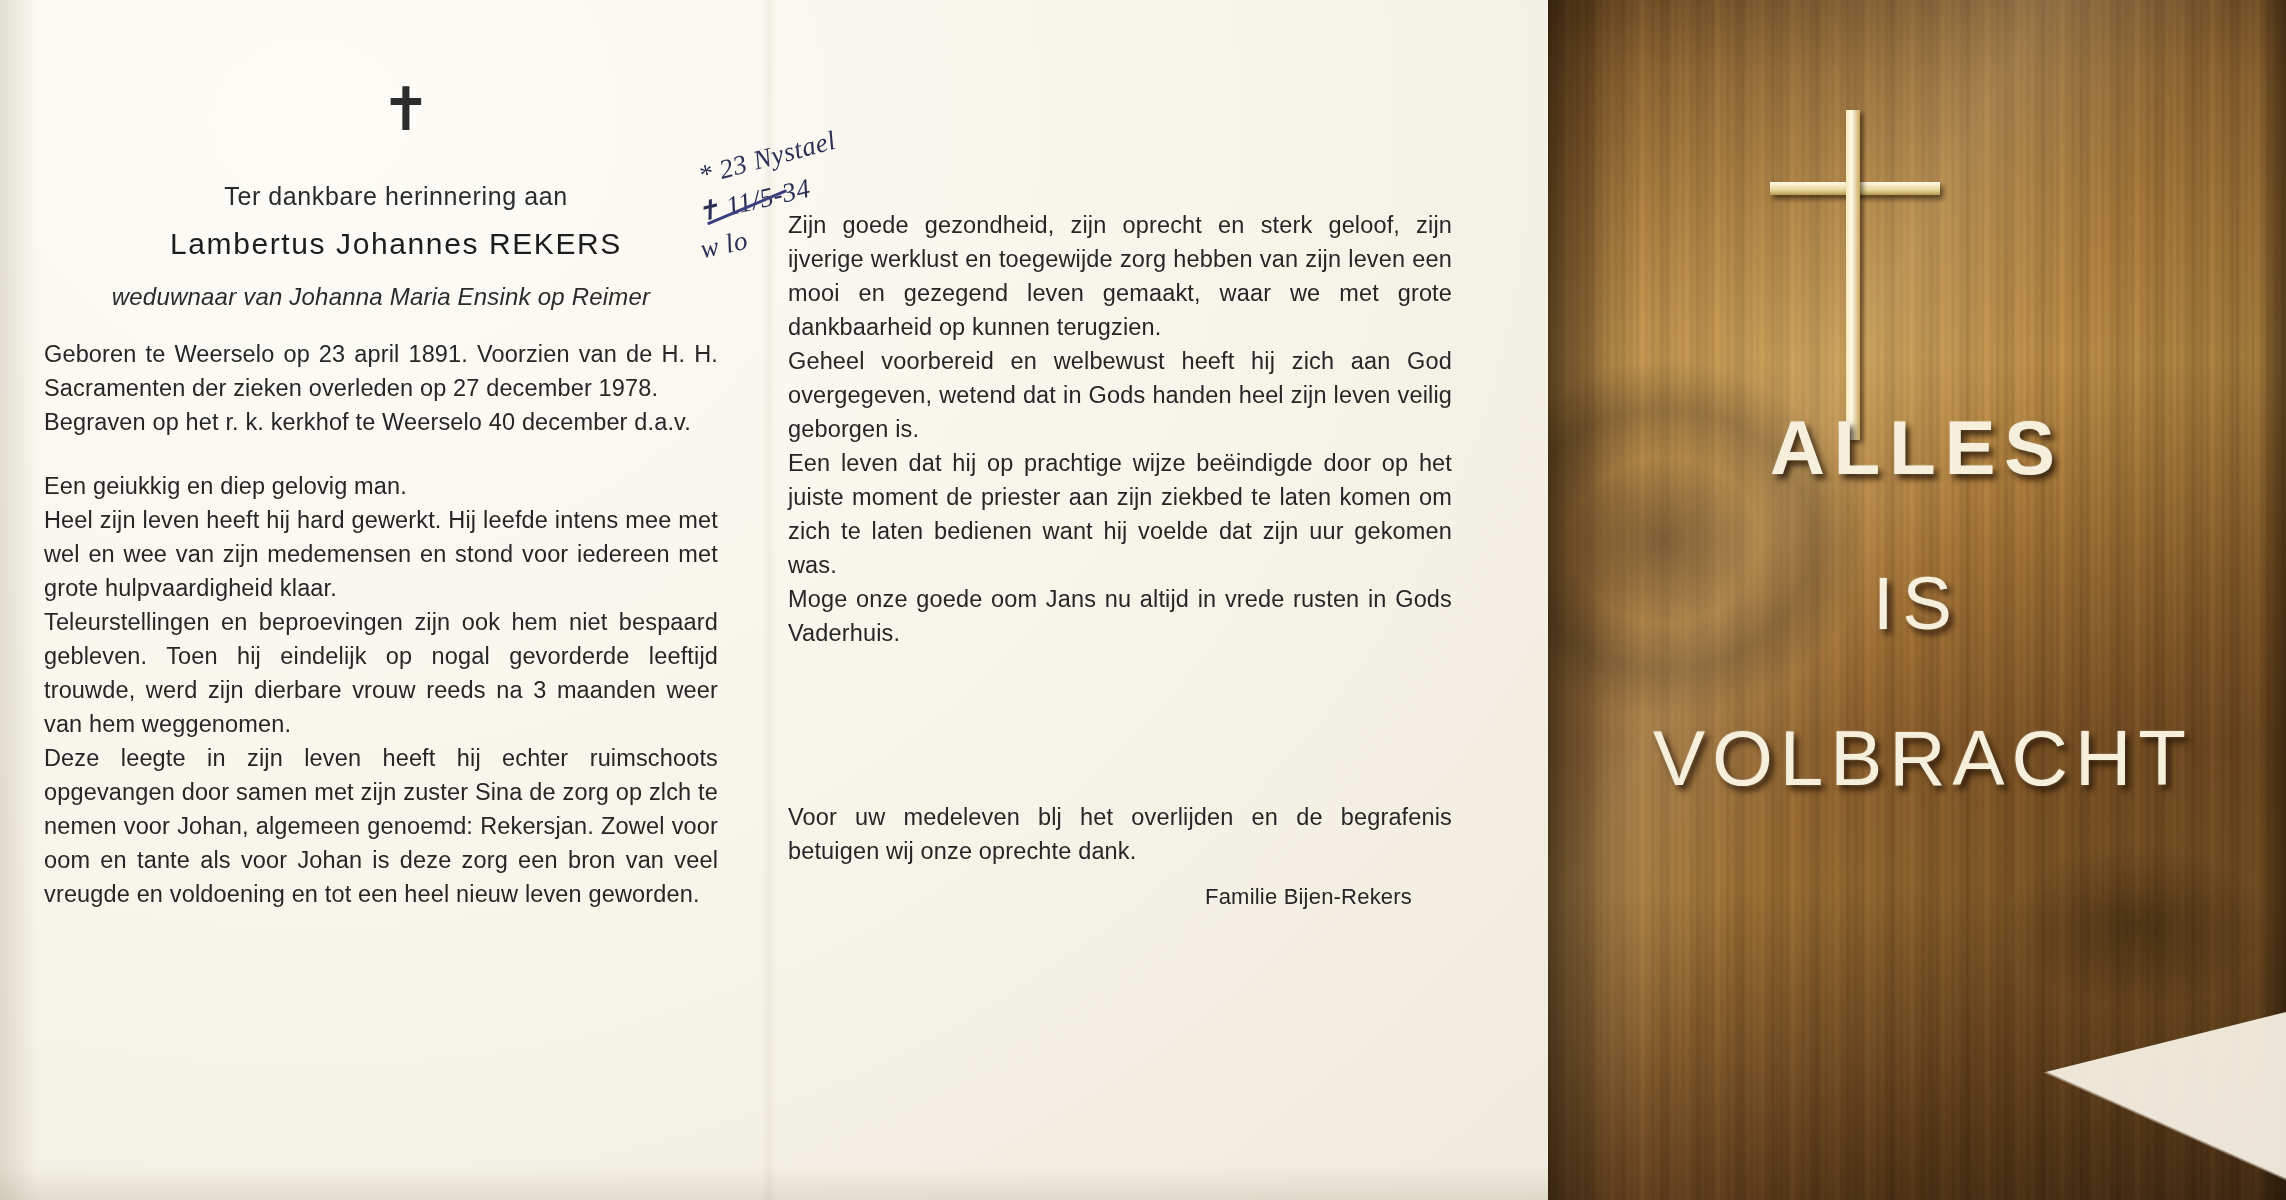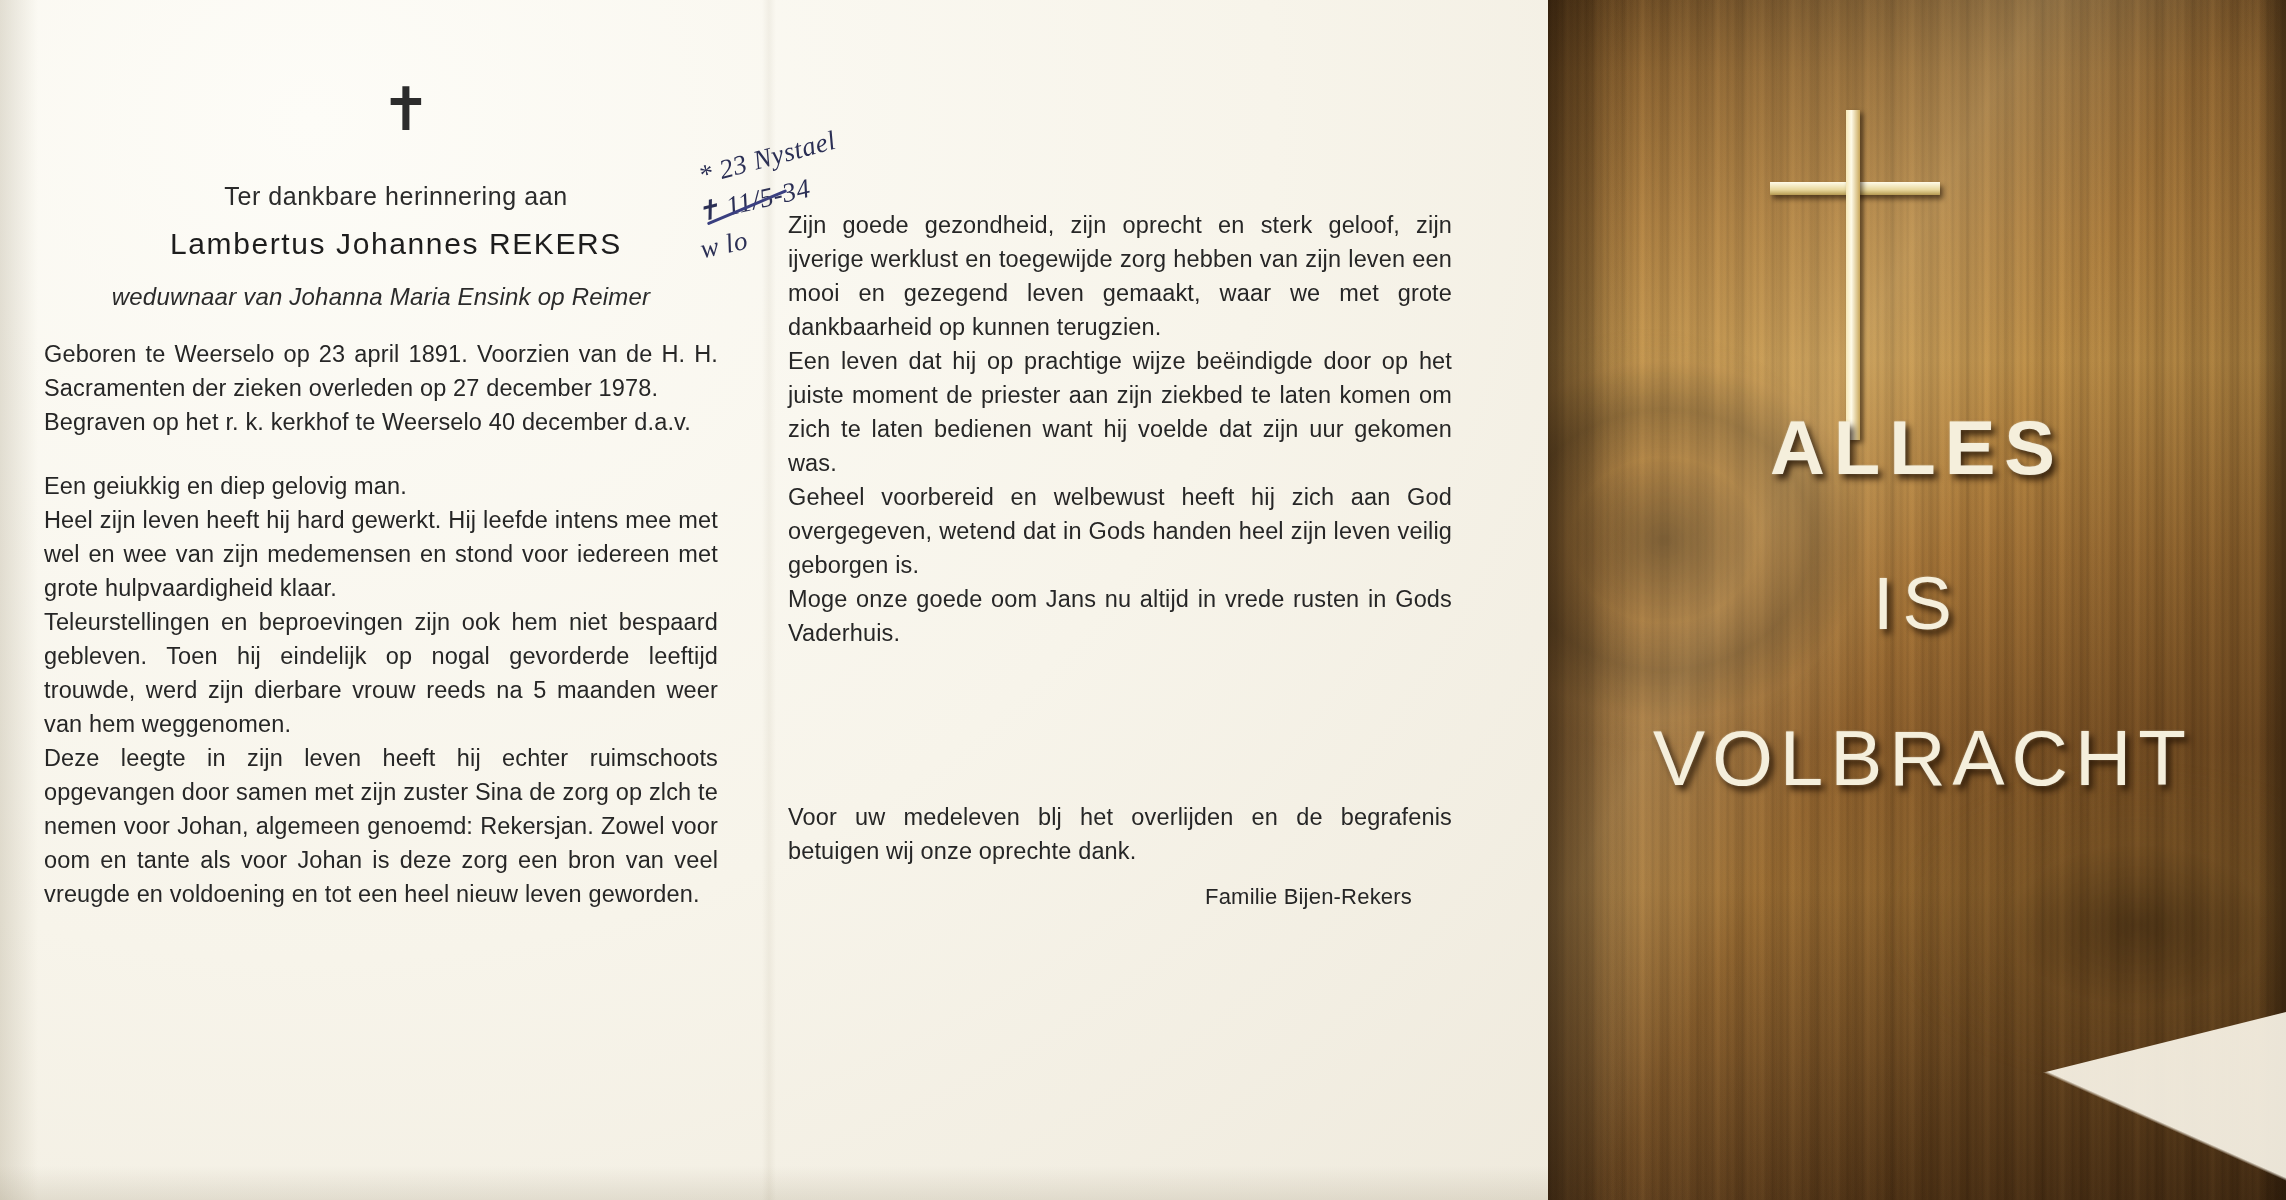--- a/index.html
+++ b/index.html
@@ -318,36 +318,36 @@
       <div class="deceased-name">Lambertus Johannes REKERS</div>
       <div class="subtitle">weduwnaar van Johanna Maria Ensink op Reimer</div>
 
       <p class="body-text">Geboren te Weerselo op 23 april 1891. Voorzien van de H. H. Sacramenten der zieken overleden op 27 december 1978.</p>
       <p class="body-text">Begraven op het r. k. kerkhof te Weerselo 40 december d.a.v.</p>
 
       <div class="gap"></div>
 
       <p class="body-text">Een geiukkig en diep gelovig man.</p>
       <p class="body-text">Heel zijn leven heeft hij hard gewerkt. Hij leefde intens mee met wel en wee van zijn medemensen en stond voor iedereen met grote hulpvaardigheid klaar.</p>
-      <p class="body-text">Teleurstellingen en beproevingen zijn ook hem niet bespaard gebleven. Toen hij eindelijk op nogal gevorderde leeftijd trouwde, werd zijn dierbare vrouw reeds na 5 maanden weer van hem weggenomen.</p>
+      <p class="body-text">Teleurstellingen en beproevingen zijn ook hem niet bespaard gebleven. Toen hij eindelijk op nogal gevorderde leeftijd trouwde, werd zijn dierbare vrouw reeds na 3 maanden weer van hem weggenomen.</p>
       <p class="body-text">Deze leegte in zijn leven heeft hij echter ruimschoots opgevangen door samen met zijn zuster Sina de zorg op zlch te nemen voor Johan, algemeen genoemd: Rekersjan. Zowel voor oom en tante als voor Johan is deze zorg een bron van veel vreugde en voldoening en tot een heel nieuw leven geworden.</p>
     </div>
 
     <div class="handwriting">
       <div class="hw-line hw-1">* 23 Nystael</div>
       <div class="hw-line hw-2">✝ 11/5-34</div>
       <div class="hw-line hw-3">w lo</div>
       <div class="hw-strike"></div>
     </div>
 
     <div class="panel panel-right">
       <div style="height:148px"></div>
       <p class="body-text">Zijn goede gezondheid, zijn oprecht en sterk geloof, zijn ijverige werklust en toegewijde zorg hebben van zijn leven een mooi en gezegend leven gemaakt, waar we met grote dankbaarheid op kunnen terugzien.</p>
+      <p class="body-text">Geheel voorbereid en welbewust heeft hij zich aan God overgegeven, wetend dat in Gods handen heel zijn leven veilig geborgen is.</p>
       <p class="body-text">Een leven dat hij op prachtige wijze beëindigde door op het juiste moment de priester aan zijn ziekbed te laten komen om zich te laten bedienen want hij voelde dat zijn uur gekomen was.</p>
-      <p class="body-text">Geheel voorbereid en welbewust heeft hij zich aan God overgegeven, wetend dat in Gods handen heel zijn leven veilig geborgen is.</p>
       <p class="body-text">Moge onze goede oom Jans nu altijd in vrede rusten in Gods Vaderhuis.</p>
 
       <div class="gap-large"></div>
 
       <p class="body-text">Voor uw medeleven blj het overlijden en de begrafenis betuigen wij onze oprechte dank.</p>
       <div class="signature">Familie Bijen-Rekers</div>
     </div>
   </div>
 
   <div class="wood">

